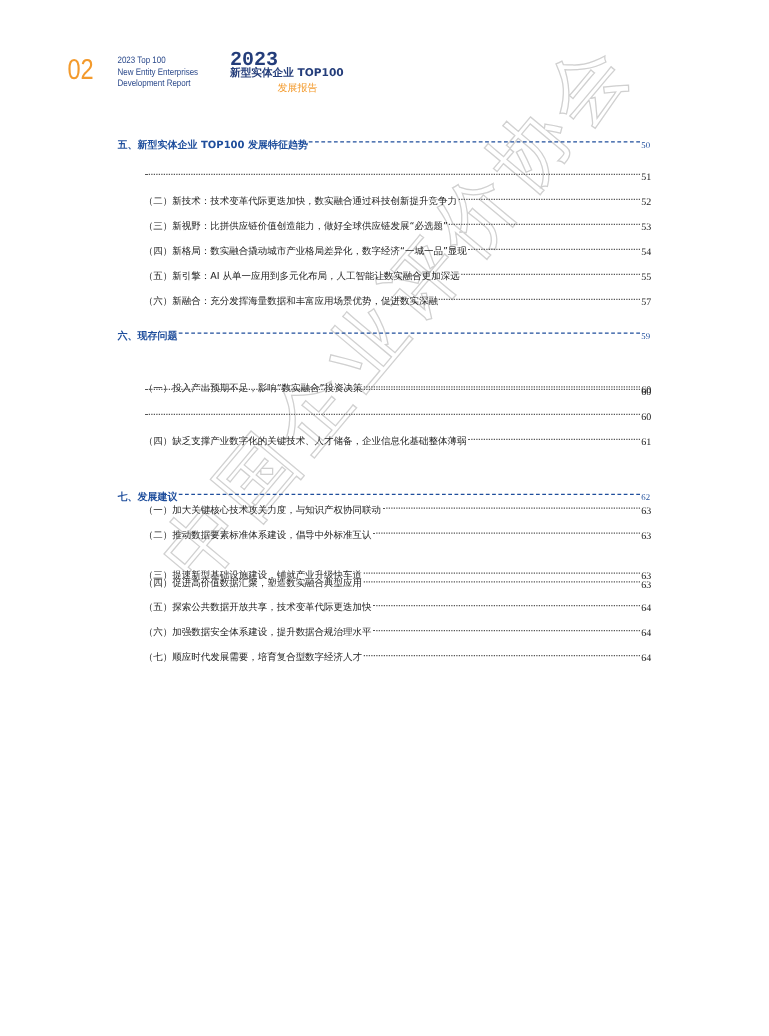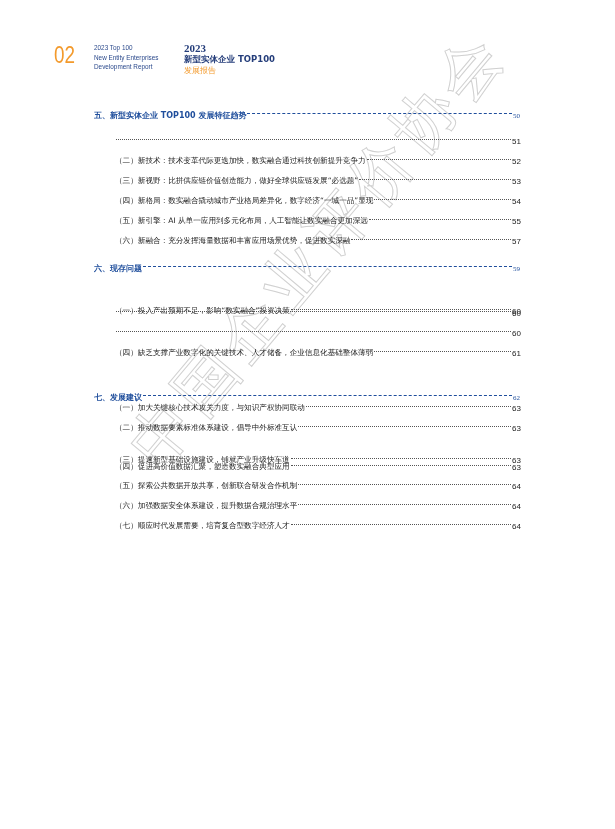--- a/index.html
+++ b/index.html
@@ -13,38 +13,38 @@
       font-size: 23px; color: #f39a2c; font-weight: normal; letter-spacing: 0px;
       transform: scaleX(0.82); transform-origin: left top;
     }
     .en-title {
       position: absolute; left: 40px; top: 1px;
       font-family: "Liberation Sans", sans-serif;
       font-size: 7.5px; line-height: 9.5px; color: #2c4a8c;
       transform: scaleX(0.85); transform-origin: left top; white-space: nowrap;
     }
     .cn-title { position: absolute; left: 130px; top: 1px; white-space: nowrap; }
-    .cn-year { font-family: Liberation Serif, serif; font-weight: bold; font-size: 11px; color: #243d7a; line-height: 11px; }
+    .cn-year { font-family: Liberation Mono, monospace; font-weight: bold; font-size: 16px; color: #243d7a; line-height: 11px; }
     .cn-main { font-weight: bold; font-size: 8.5px; color: #243d7a; line-height: 11px; }
-    .cn-sub { font-size: 8px; color: #f39a2c; line-height: 11px; }
+    .cn-sub { font-size: 8px; color: #f39a2c; line-height: 11px; margin-left: 38px; }
 
     .toc { position: absolute; left: 0; top: 0; width: 615px; }
     .toc-row {
       position: absolute; display: flex; align-items: center;
       white-space: nowrap; overflow: hidden;
     }
     .toc-row.sec { left: 94px; width: 426px; color: #1f4e9c; font-weight: bold; font-size: 8px; }
     .toc-row.sub { left: 115px; width: 406px; color: #222222; font-size: 7.6px; }
     .toc-row .label { flex: 0 0 auto; }
     .toc-row .leader { flex: 1 1 auto; overflow: hidden; margin: 0 1px; }
     .toc-row.sub .leader { border-bottom: 1px dotted #555; height: 1px; transform: translateY(-2px); }
     .toc-row.sec .leader { border-bottom: 1px dashed #1f4e9c; height: 1px; transform: translateY(-2px); }
     .toc-row .page { flex: 0 0 auto; }
     .toc-row.sec .page { font-family: "Liberation Serif", serif; font-weight: normal; font-size: 7px; }
-    .toc-row.sub .page { font-family: Liberation Sans, sans-serif; font-size: 8px; }
+    .toc-row.sub .page { font-family: Liberation Serif, serif; font-size: 8px; }
 
     .watermark {
       position: absolute; left: 110px; top: 430px;
       font-family: "DejaVu Serif", serif;
       font-size: 62px; color: transparent;
       -webkit-text-stroke: 1px #c8c8c8;
       transform: rotate(-50deg); transform-origin: left top;
       white-space: nowrap; letter-spacing: 6px; opacity: 0.85;
       pointer-events: none;
     }
@@ -148,21 +148,21 @@
     <span class="label">（三）提速新型基础设施建设，铺就产业升级快车道</span>
     <span class="leader"></span>
     <span class="page">63</span>
   </div>
   <div class="toc-row sub" style="top:462px">
     <span class="label">（四）促进高价值数据汇聚，塑造数实融合典型应用</span>
     <span class="leader"></span>
     <span class="page">63</span>
   </div>
   <div class="toc-row sub" style="top:481px">
-    <span class="label">（五）探索公共数据开放共享，创新联合研发合作机制</span>
+    <span class="label">（五）探索公共数据开放共享，技术变革代际更迭加快</span>
     <span class="leader"></span>
     <span class="page">64</span>
   </div>
   <div class="toc-row sub" style="top:501px">
     <span class="label">（六）加强数据安全体系建设，提升数据合规治理水平</span>
     <span class="leader"></span>
     <span class="page">64</span>
   </div>
   <div class="toc-row sub" style="top:521px">
     <span class="label">（七）顺应时代发展需要，培育复合型数字经济人才</span>

